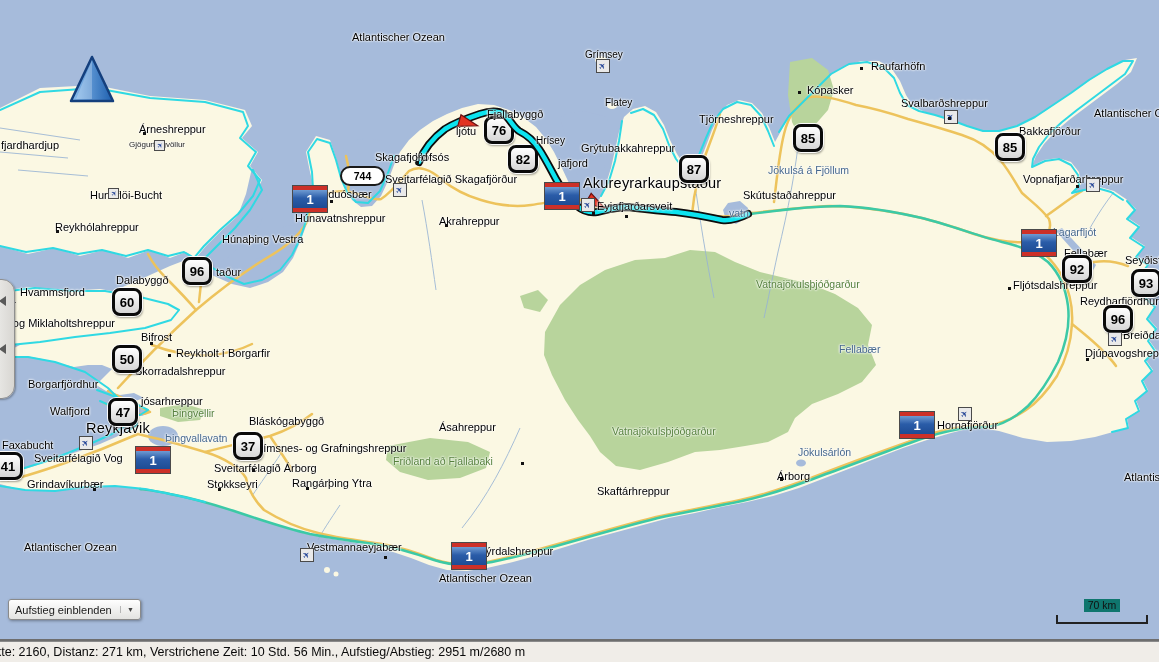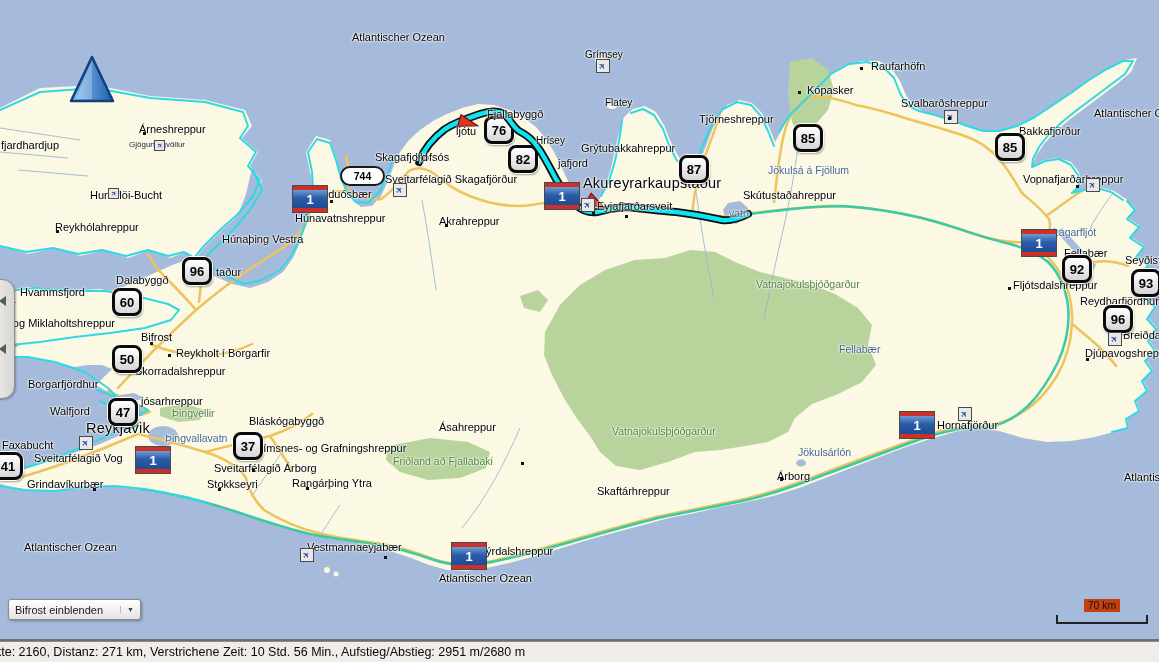--- a/index.html
+++ b/index.html
@@ -36,21 +36,21 @@
   .apt .plane{font-size:9px;color:#1d3f94;transform:rotate(-45deg);line-height:1;}
   .apt.tiny-apt{width:9px;height:9px;}
   .apt.tiny-apt .plane{font-size:7px;}
   .dot{position:absolute;width:3px;height:3px;background:#111;}
   .dropdown{position:absolute;left:8px;top:599px;width:133px;height:21px;box-sizing:border-box;
        background:linear-gradient(#fefefe,#e3e3e1);border:1px solid #8a8a8a;border-radius:3px;
        display:flex;align-items:center;justify-content:space-between;padding:0 6px;
        font-size:11px;color:#1a1a1a;box-shadow:1px 1px 3px rgba(0,0,0,.35);cursor:pointer;}
   .dropdown .arrow{font-size:7px;color:#444;border-left:1px solid #b5b5b5;padding-left:6px;margin-left:4px;}
   .scalebar{position:absolute;left:1056px;top:595px;width:92px;text-align:center;}
-  .scalebar .scale-label{display:inline-block;font-size:10.5px;color:#111;background:#c2410c;padding:0 4px;line-height:13px;}
+  .scalebar .scale-label{display:inline-block;font-size:10.5px;color:#111;background:#0f766e;padding:0 4px;line-height:13px;}
   .scalebar .bracket{height:7px;margin-top:2px;border-left:2px solid #222;border-right:2px solid #222;border-bottom:2px solid #222;}
   .handle{position:absolute;left:-13px;top:279px;width:26px;height:118px;border-radius:13px;
        background:linear-gradient(90deg,#f2f2f0,#d8d6d2);border:1px solid #8f8f8f;box-shadow:1px 1px 2px rgba(0,0,0,.3);}
   .handle .tri{position:absolute;left:11px;width:0;height:0;border-top:5px solid transparent;
        border-bottom:5px solid transparent;border-right:7px solid #5a5a5a;cursor:pointer;}
   .handle .tri.t1{top:16px;} .handle .tri.t2{top:64px;}
   .statusbar{position:absolute;left:0;top:641px;width:1159px;height:21px;box-sizing:border-box;
        background:#f0ede8;border-top:1px solid #8a8a8a;overflow:hidden;}
   .statusbar span{position:absolute;left:-5px;top:3px;font-size:12.5px;color:#0a0a0a;white-space:nowrap;}
 </style>
@@ -329,21 +329,21 @@
           <div class="dot" style="left: 330px; top: 200px;"></div>
         </div>
     </div>
 
     <div id="controls">
       <div class="handle">
         <div class="tri t1"></div>
         <div class="tri t2"></div>
       </div>
       <div class="dropdown">
-        <span>Bifrost einblenden</span>
+        <span>Aufstieg einblenden</span>
         <span class="arrow">▼</span>
       </div>
       <div class="scalebar">
         <span class="scale-label">70 km</span>
         <div class="bracket"></div>
       </div>
     </div>
   </div>
 
   <div class="statusbar">

